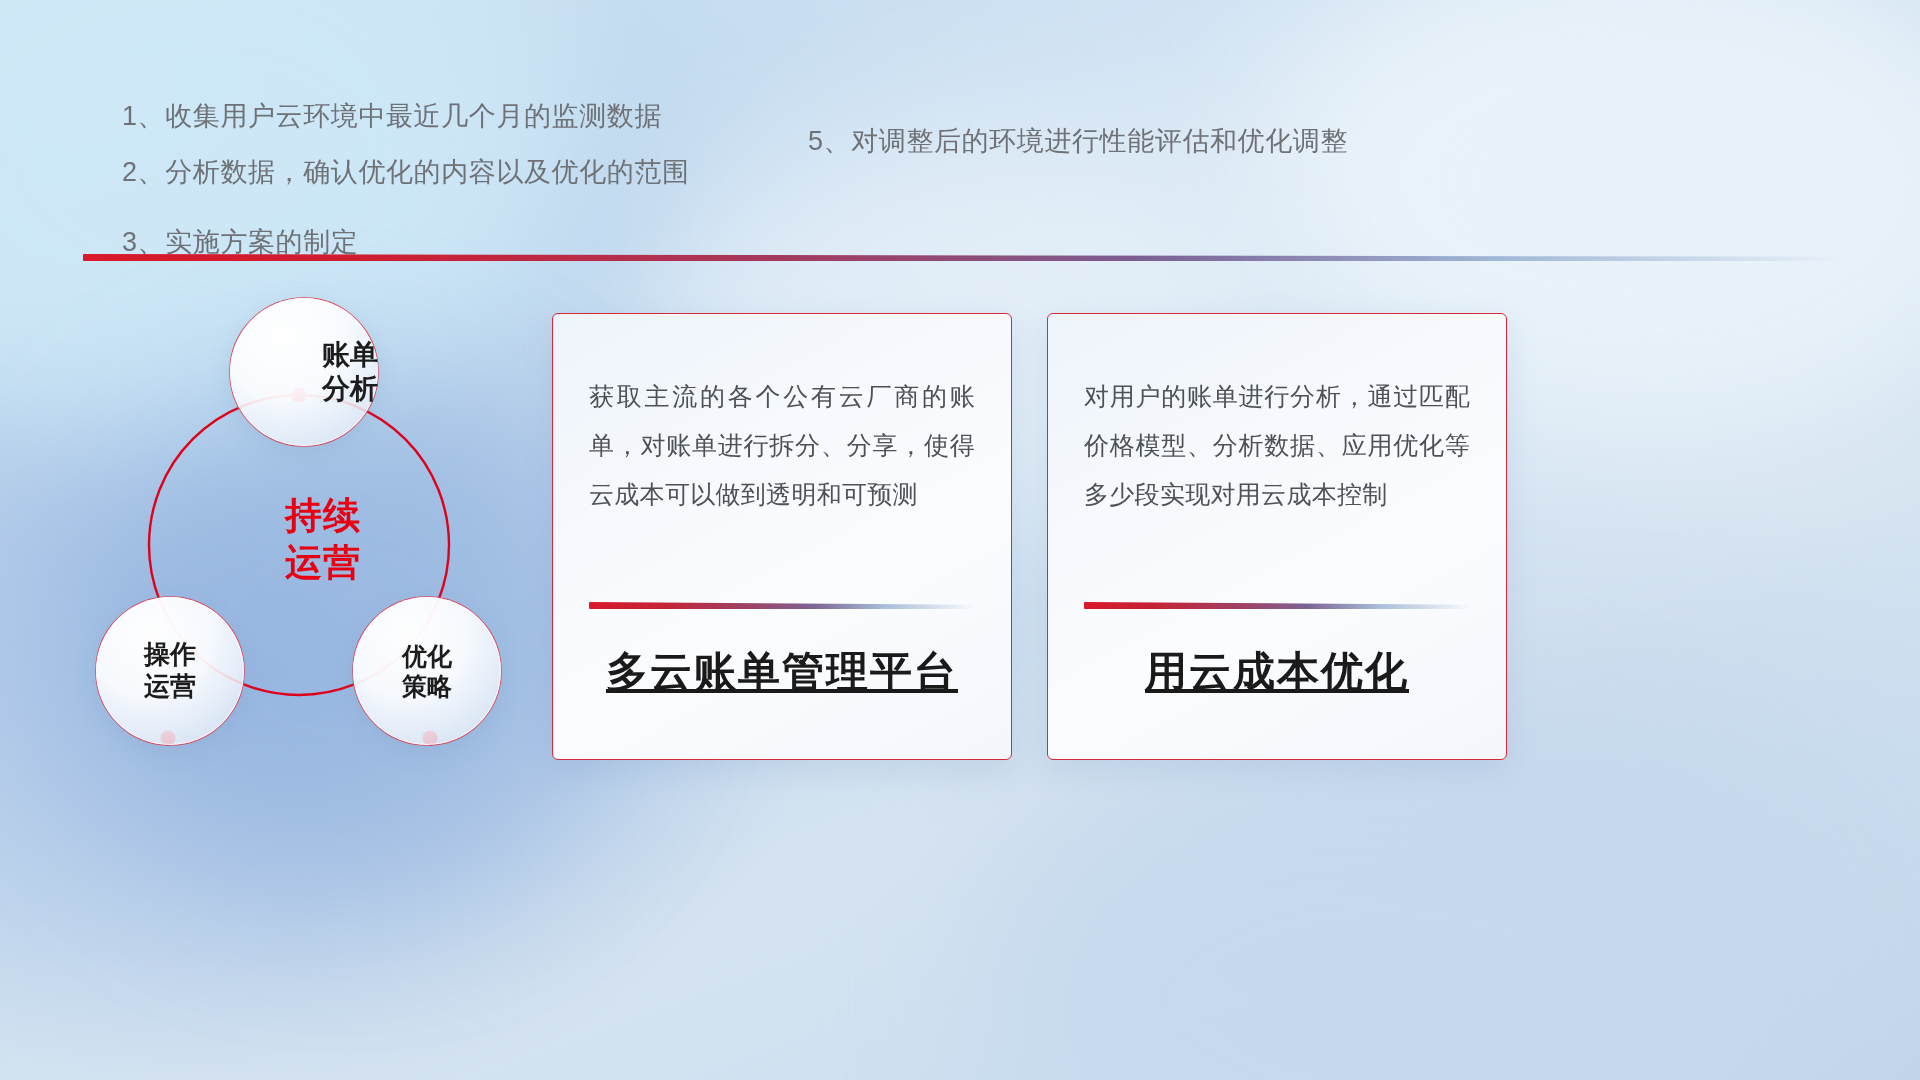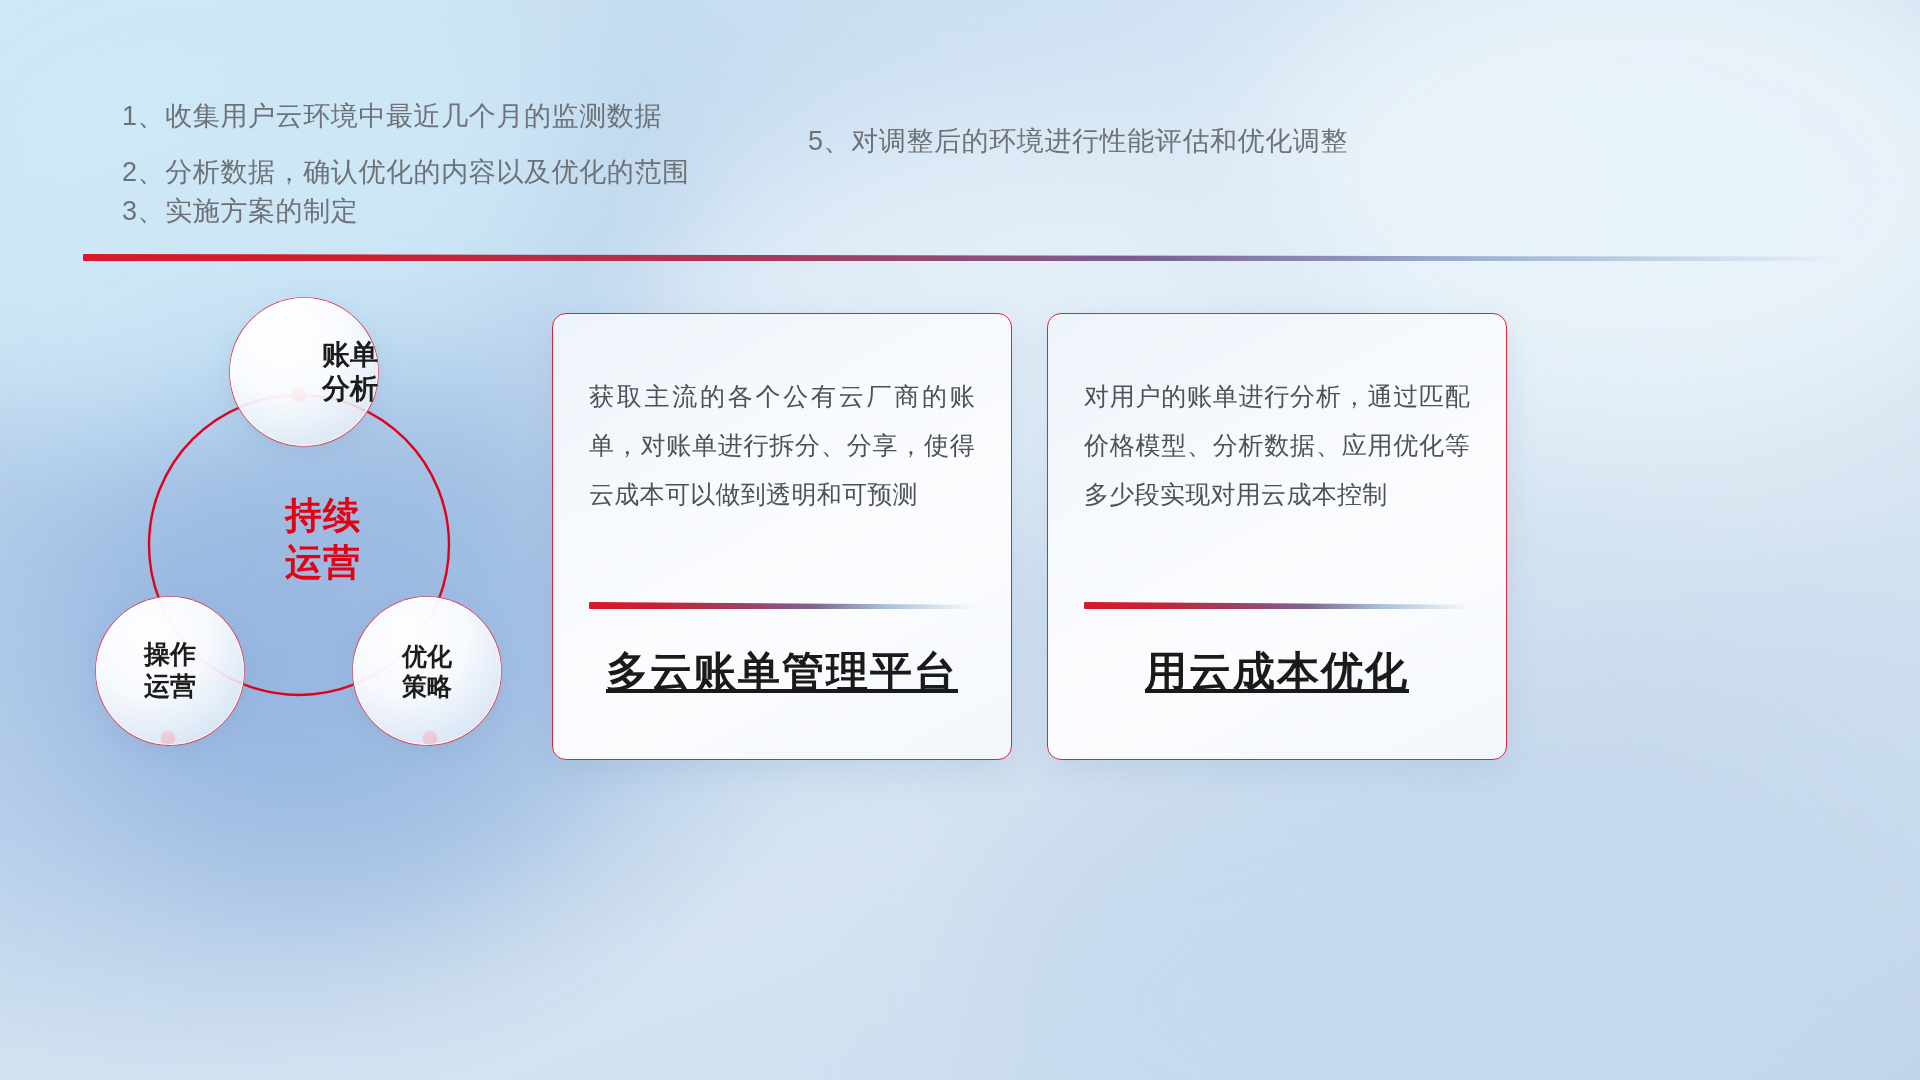--- a/index.html
+++ b/index.html
@@ -22,21 +22,21 @@
   .b4 { right:120px; bottom:-180px; width:820px; height:520px; background:rgba(198,216,238,0.8); }
   .b5 { left:640px; top:120px; width:620px; height:420px; background:rgba(233,242,250,0.7); }
 
   .stage { position:absolute; inset:0;padding-left:22px; }
 
   
   .bullets { position:absolute; color:#6e7277; font-size:27px; letter-spacing:0.6px; }
   .bullets .ln { white-space:nowrap; line-height:1; }
   .col-left  { left:122px; top:103px; }
   .col-left .ln:nth-child(1){ margin-bottom:29px; }
-  .col-left .ln:nth-child(2){ margin-bottom:12px; }
+  .col-left .ln:nth-child(2){ margin-bottom:43px; }
   .col-right { left:808px; top:128px; }
   .col-right .ln:nth-child(1){ margin-bottom:29px; }
 
   
   .divider {
     position:absolute; left:83px; top:254px; width:1760px; height:7px;
     background:linear-gradient(90deg,#d9182b 0%,#cf1d30 16%,#a33a5e 40%,#7a5f93 60%,#9fb6d6 80%,rgba(214,228,241,0) 100%);
     clip-path:polygon(0 0, 100% 38%, 100% 100%, 0 100%);
     border-radius:1px;
   }
@@ -57,21 +57,21 @@
   .bub-right { left:265px; top:309px; width:148px; height:148px; font-size:25px; }
   .center-label {
     position:absolute; left:175px; top:205px; width:120px;
     text-align:center; color:#e60012; font-weight:bold; font-size:37px; line-height:1.26;
     letter-spacing:1px;
   }
 
   
   .card {
     position:absolute; top:313px; width:460px; height:447px;
-    border-radius:14px;
+    border-radius:6px;
     border:1.6px solid #d8283c;
     background:linear-gradient(152deg,#eef4fb 0%,#f6f9fd 34%,#fbfcfe 62%,#f3f7fc 100%);
     box-shadow:0 10px 30px rgba(110,145,190,0.18);
     overflow:hidden;
   }
   .card-inner { position:absolute; inset:0; padding:58px 36px 0 36px; }
   .card-text { color:#4e5257; font-size:25px; line-height:1.95; letter-spacing:0.3px; text-align:justify; }
   .card-rule {
     position:absolute; left:36px; right:36px; top:288px; height:7px;
     background:linear-gradient(90deg,#d9182b 0%,#c62234 18%,#9b4368 42%,#7c6494 58%,#a7bcd8 76%,rgba(235,242,250,0) 100%);

